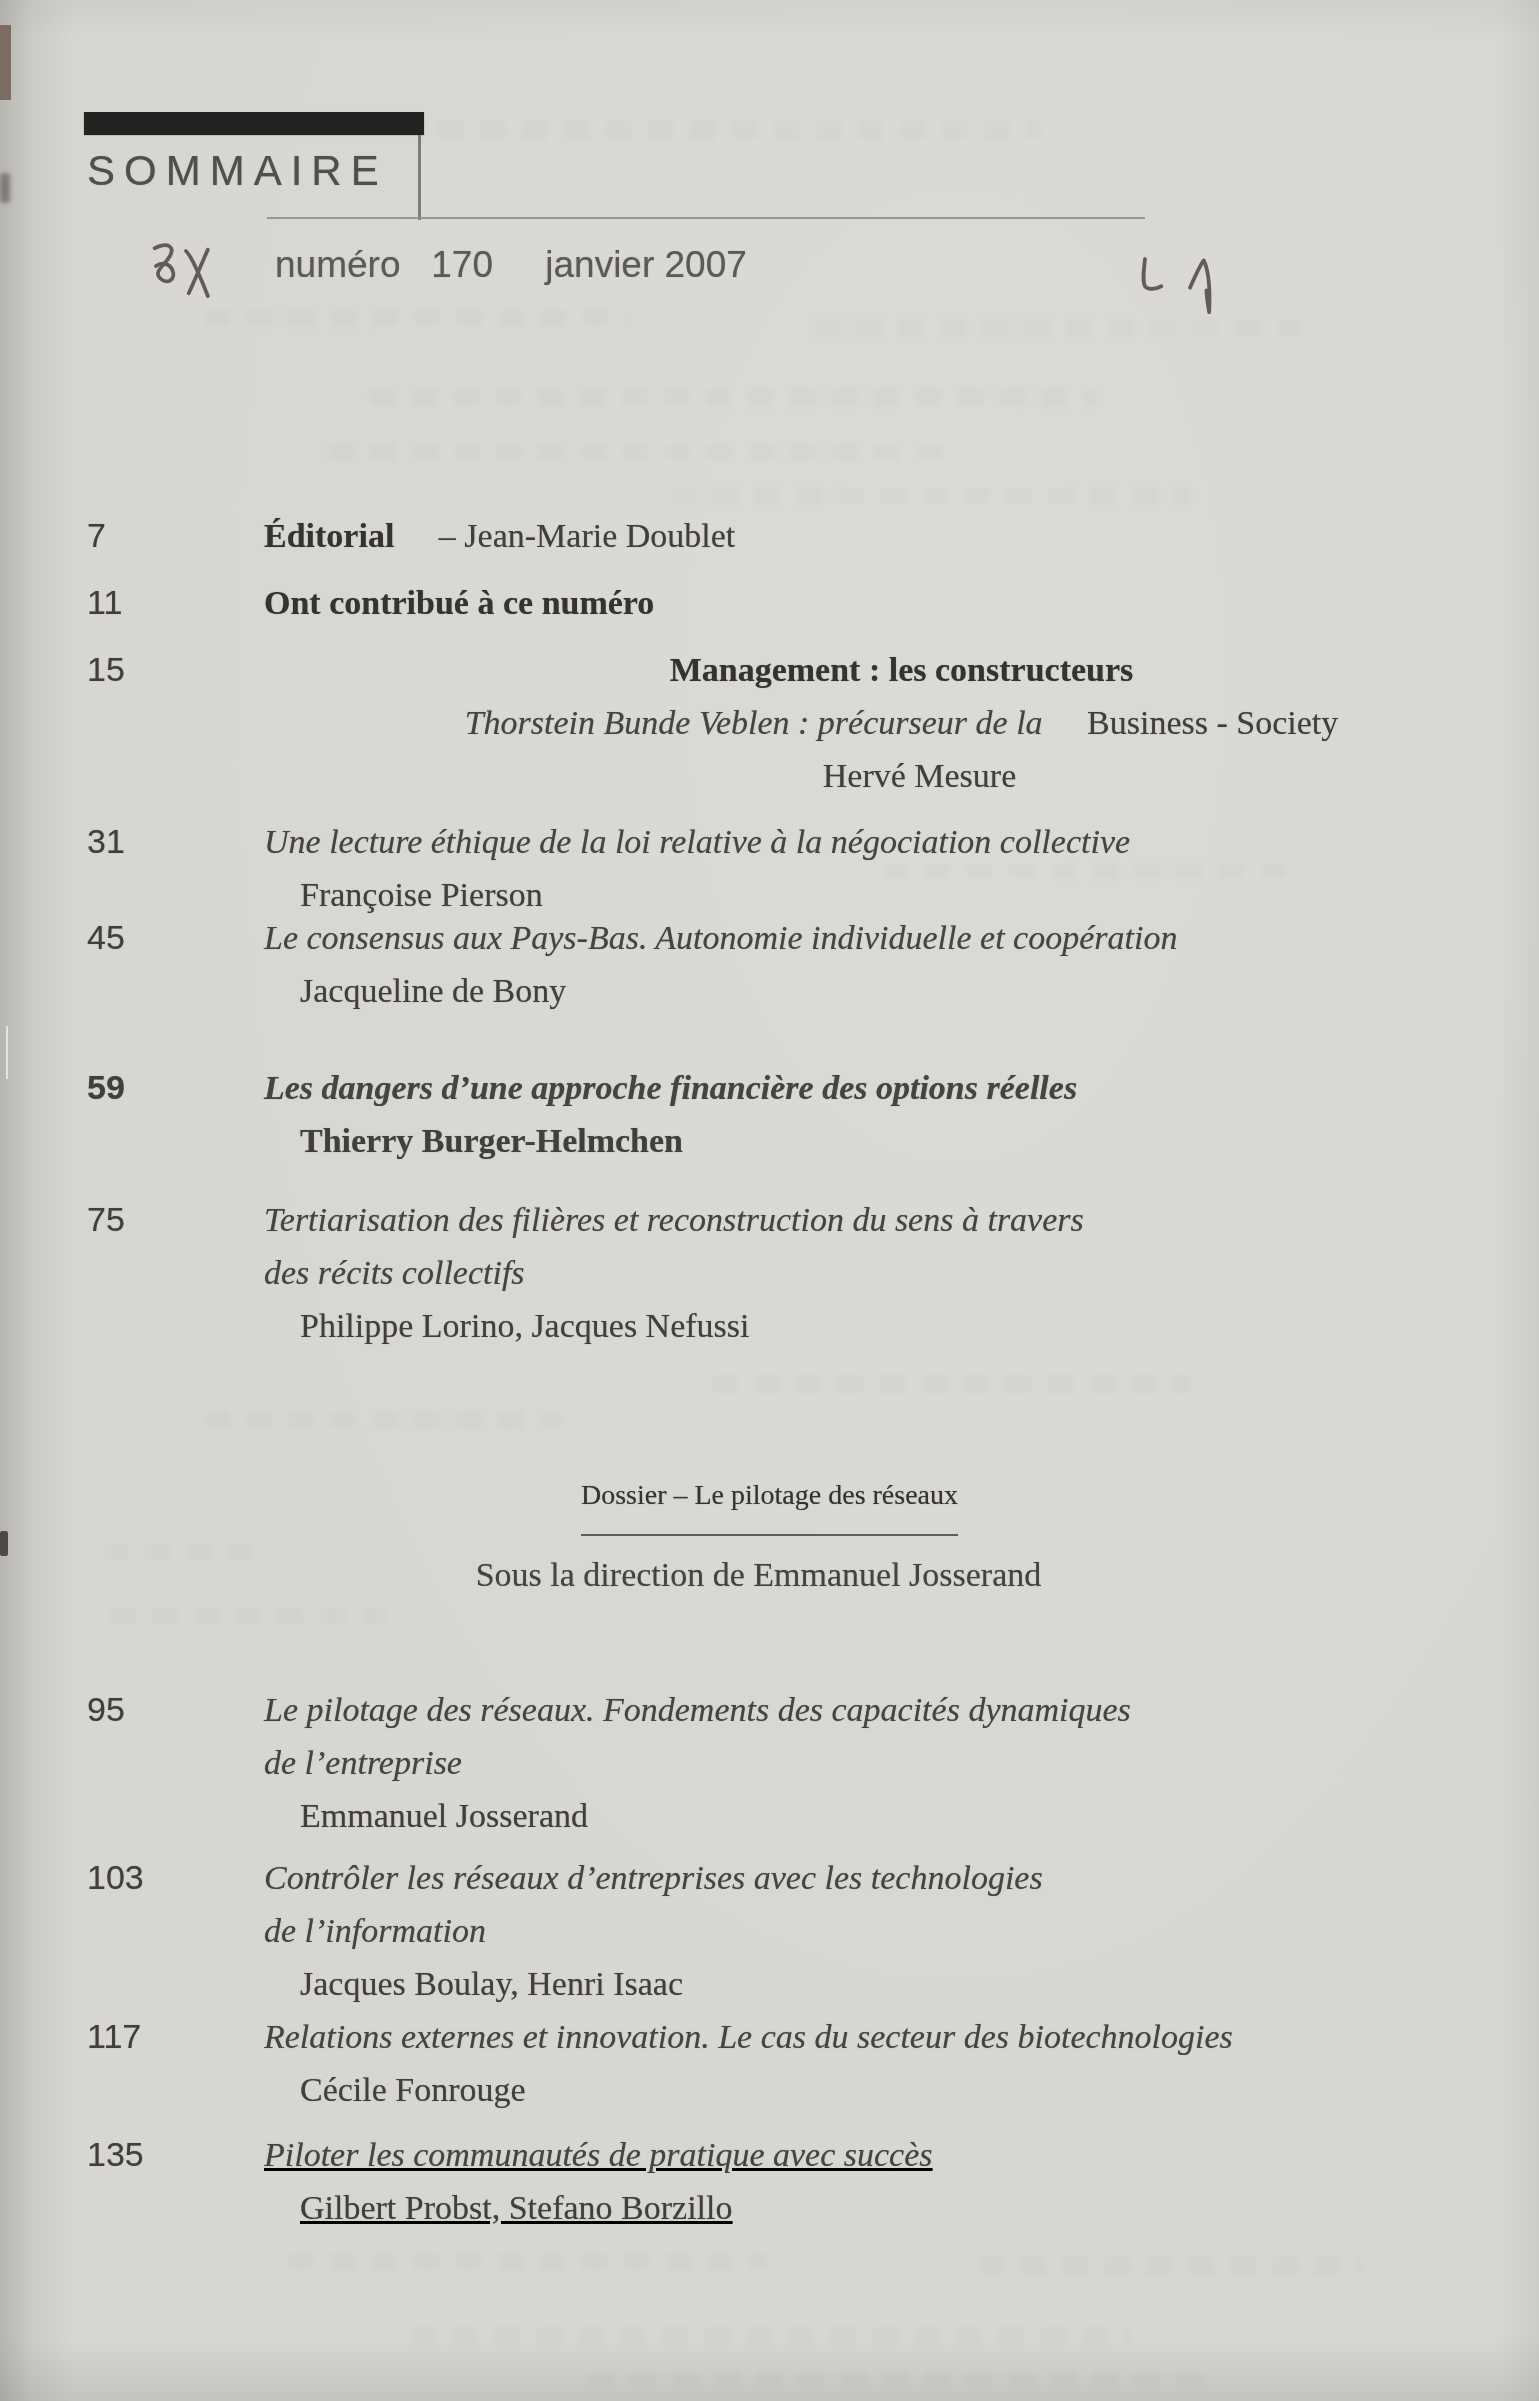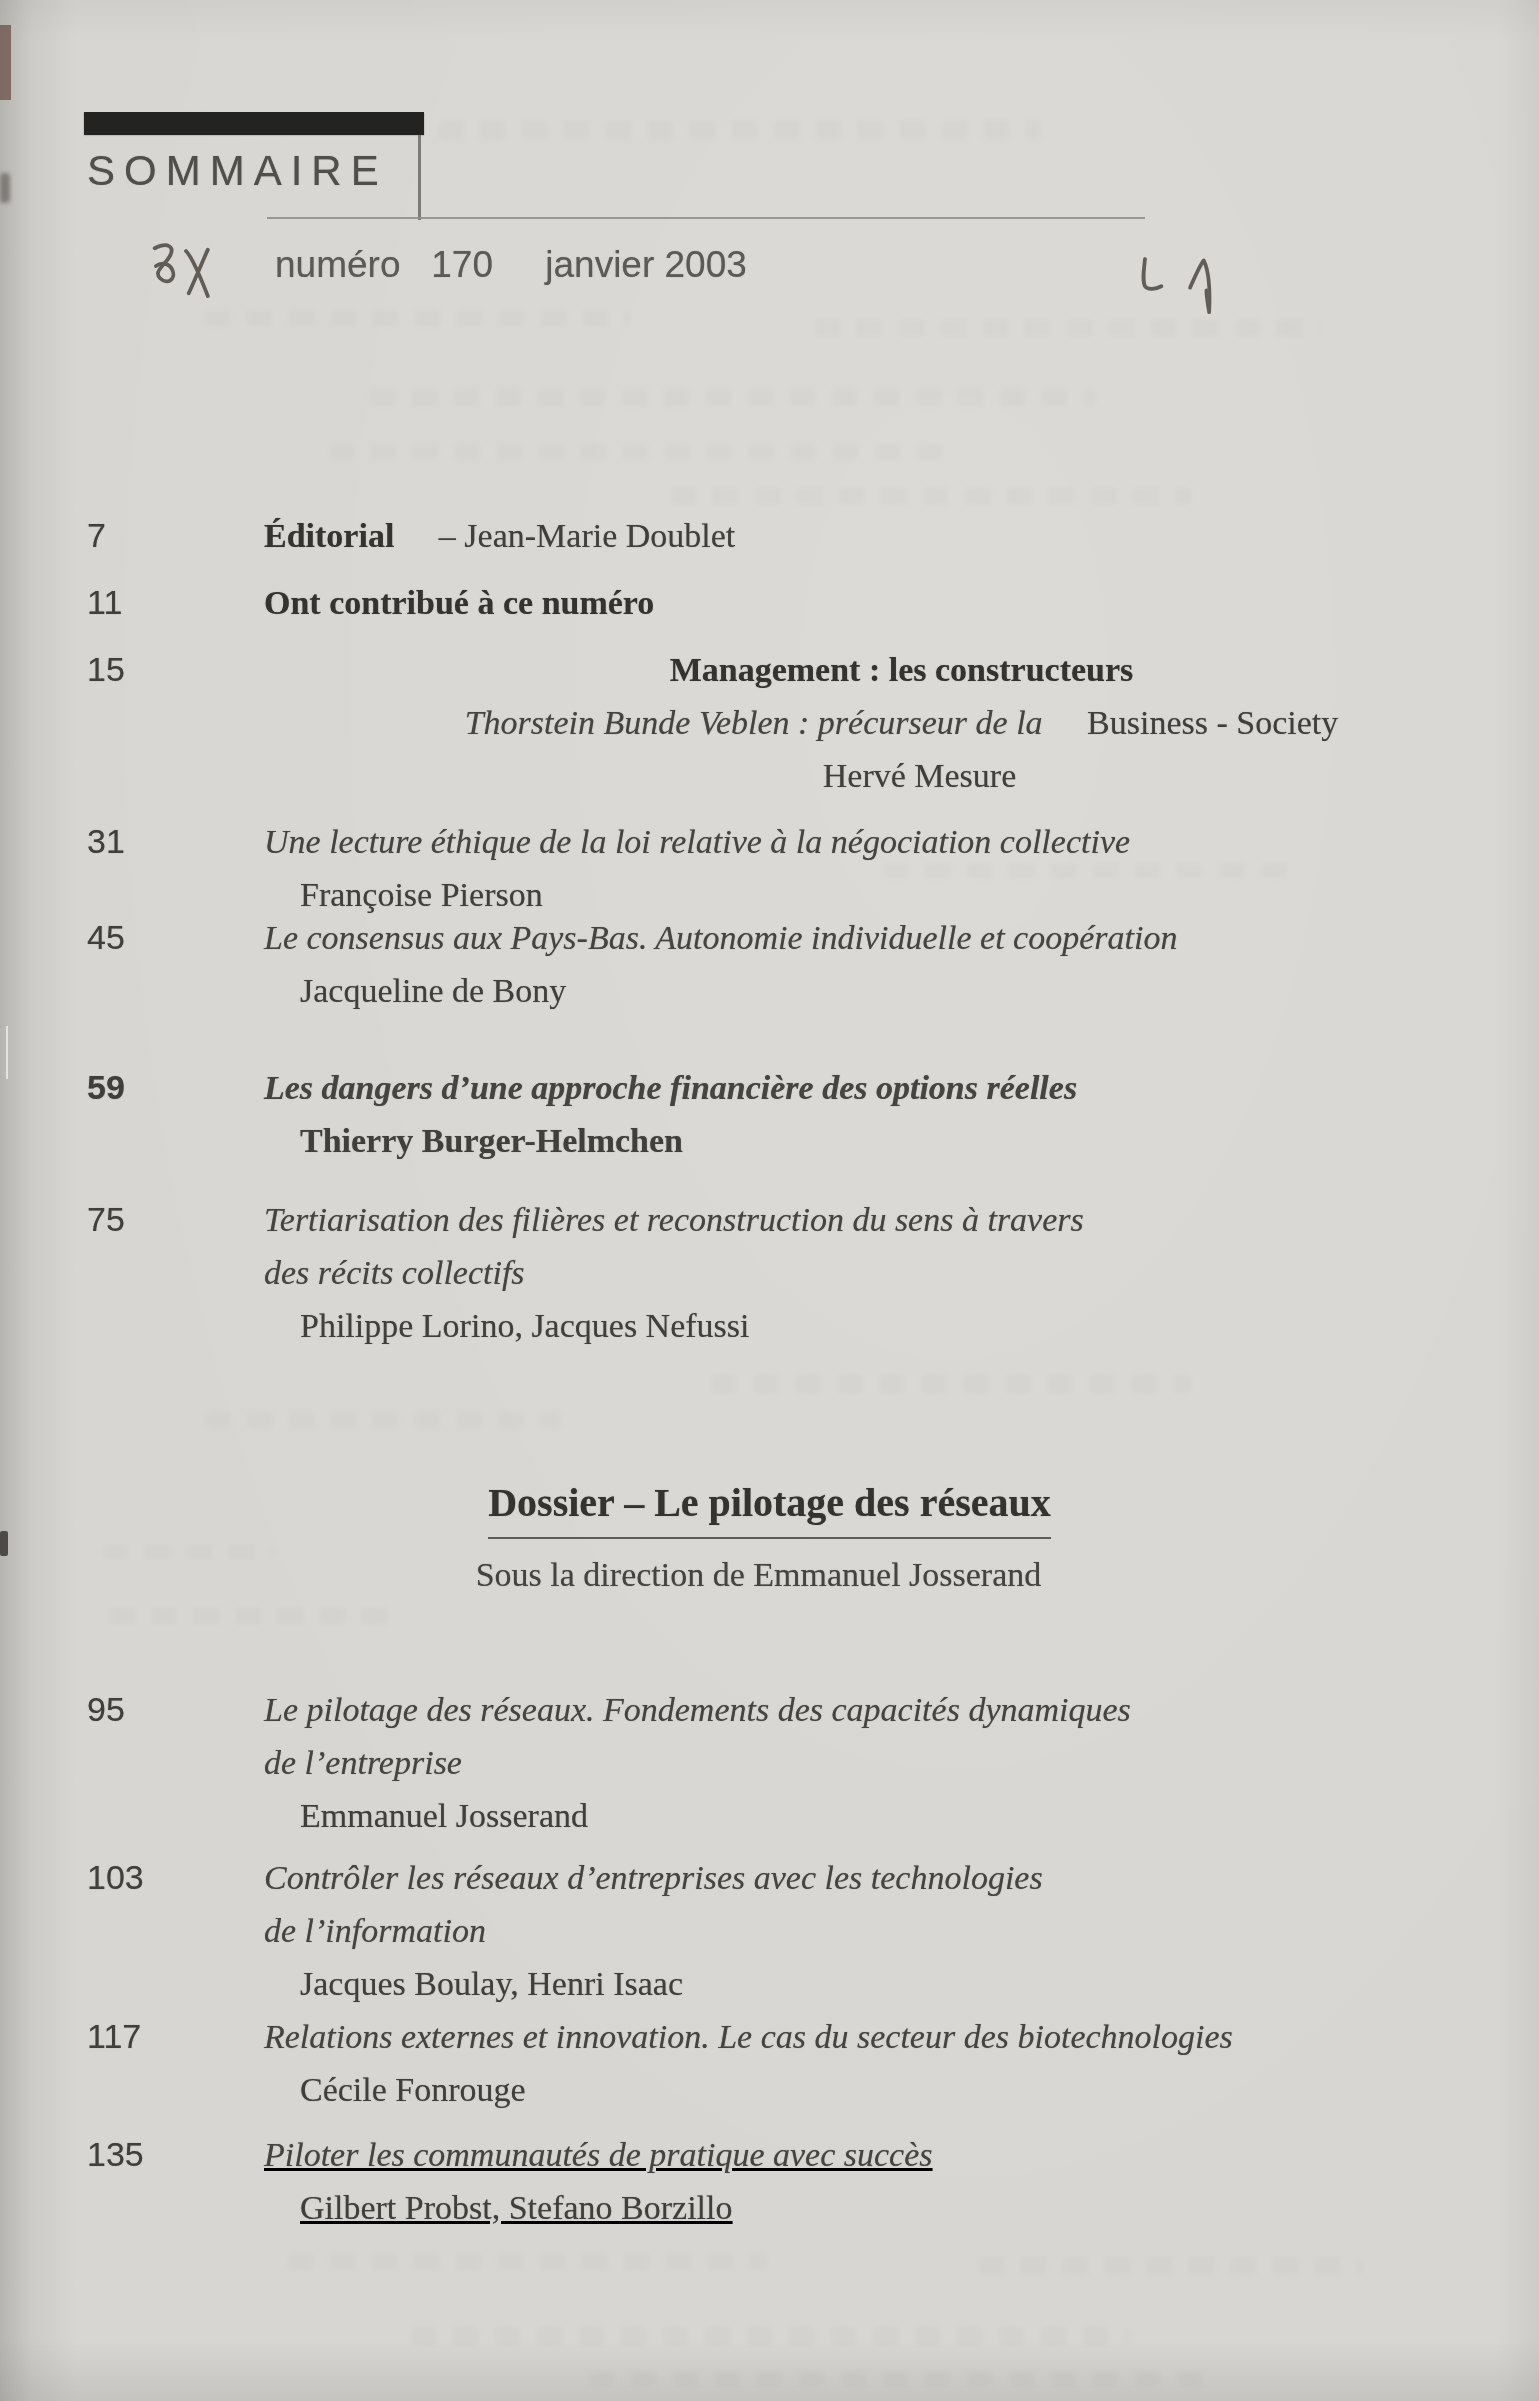--- a/index.html
+++ b/index.html
@@ -58,41 +58,41 @@
     text-shadow:0 0 1px rgba(65,63,59,.5);
   }
   .entry .lines{margin-left:264px;}
   .line{font-size:34px;line-height:53px;color:#3f3e3a;text-shadow:0 0 1px rgba(63,62,58,.5);}
   .seg.bold{font-weight:700;color:#343330;}
   .seg.italic{font-style:italic;color:#454440;}
   .seg.roman{font-style:normal;color:#403f3b;padding-left:36px;}
   
   .dossier-heading-wrap{position:absolute;left:0;top:1479px;width:1539px;text-align:center;}
   .dossier-heading{
-    display:inline-block;font-size:40px;font-weight:700;color:#343330;
-    padding-bottom:11px;border-bottom:2.1px solid #5d5c58;
+    display:inline-block;font-size:28px;font-weight:400;color:#343330;
+    padding-bottom:23px;border-bottom:2.1px solid #5d5c58;
     text-shadow:0 0 1px rgba(52,51,48,.5);white-space:nowrap;
   }
   .dossier-sub-wrap{position:absolute;left:0;top:1556px;width:1517px;text-align:center;}
   .dossier-sub{font-size:34px;color:#444340;text-shadow:0 0 1px rgba(68,67,64,.5);white-space:nowrap;}
 </style>
 </head>
 <body>
 
 <div class="page">
 
   <div class="mast-bar"></div>
   <div class="mast-title">SOMMAIRE</div>
   <div class="mast-vline"></div>
   <div class="mast-rule"></div>
 
   <div class="issue-line">
     <span class="issue-label">numéro</span>
     <span class="issue-number">170</span>
-    <span class="issue-date">janvier 2003</span>
+    <span class="issue-date">janvier 2007</span>
   </div>
 
   <svg class="hand" style="left:145px;top:236px;" width="82" height="75" viewBox="0 0 120 110">
     <path d="M14,18 C34,8 44,16 36,30 C28,44 12,52 22,62 C32,72 46,64 40,50 C36,40 24,38 16,44"></path>
     <path d="M60,22 C68,30 78,52 92,88 M92,20 C84,38 74,62 64,84"></path>
   </svg>
   <svg class="hand" style="left:1130px;top:252px;" width="116" height="72" viewBox="0 0 170 105">
     <path d="M22,10 C20,28 18,42 22,50 C26,56 38,54 46,50"></path>
     <path d="M88,52 C96,34 102,20 108,12 C114,24 118,46 116,88 M116,88 C114,76 112,64 112,56"></path>
   </svg>

